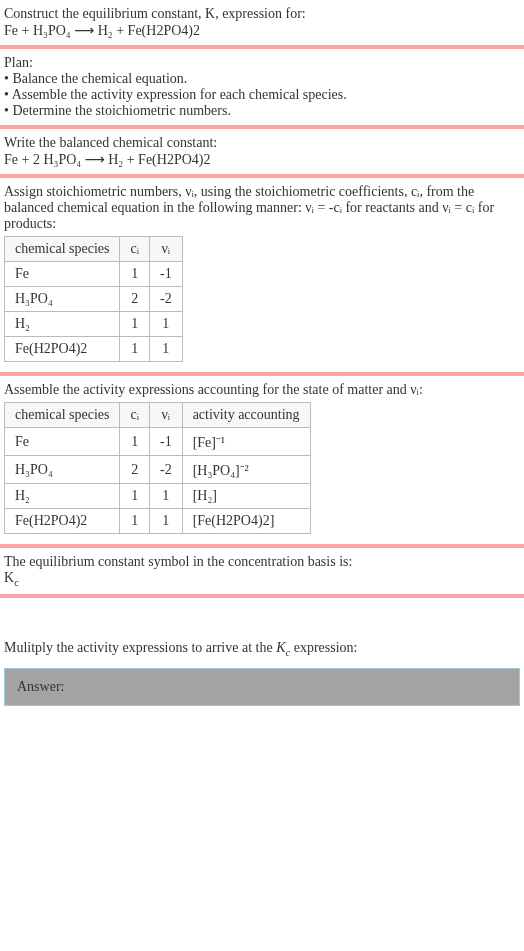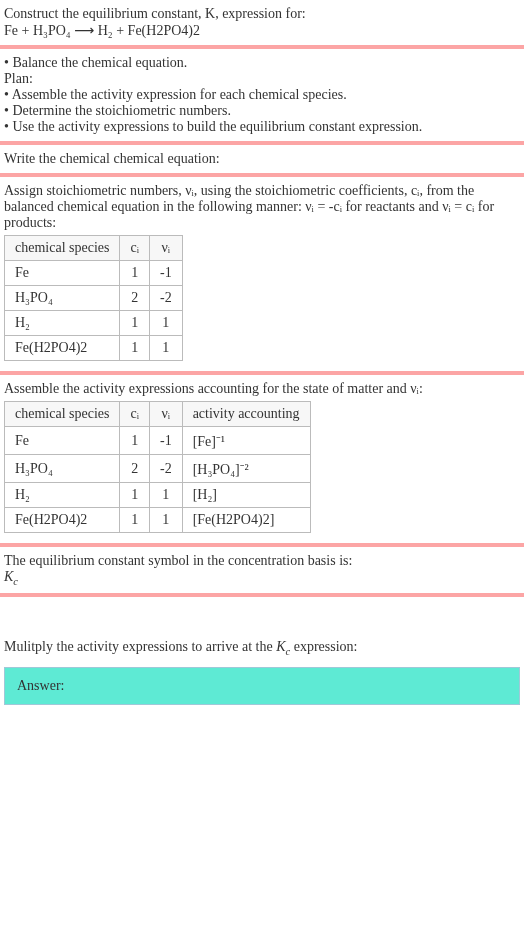--- a/index.html
+++ b/index.html
@@ -32,21 +32,21 @@
     text-align: left;
     font-weight: normal;
   }
   th {
     background: #f7f7f7;
   }
   td.center, th.center {
     text-align: center;
   }
   .answer-box {
-    background: #5eead4;
+    background: #a3a3a3;
     border: 1px solid #a0c8d8;
     padding: 10px 12px;
     margin: 4px;
   }
   .frac {
     display: inline-block;
     vertical-align: middle;
     text-align: center;
   }
   .frac .num {
@@ -65,29 +65,29 @@
 <body>
 
 <div class="section">
   <div>
     <span>Construct the equilibrium constant, K, expression for:</span>
   </div>
   <div class="eq">Fe + H₃PO₄ ⟶ H₂ + Fe(H2PO4)2</div>
 </div>
 
 <div class="section">
+  <div>Plan:</div>
   <div><span>• </span><span>Balance the chemical equation.</span></div>
-  <div>Plan:</div>
   <div><span>• </span><span>Assemble the activity expression for each chemical species.</span></div>
   <div><span>• </span><span>Determine the stoichiometric numbers.</span></div>
-  <div><span>• </span><span>Use the activity expressions to build the equilibrium constant expression.</span></div>
 </div>
 
 <div class="section">
-  <div>Write the chemical chemical equation:</div>
+  <div>Write the balanced chemical constant:</div>
+  <div class="eq">Fe + 2 H₃PO₄ ⟶ H₂ + Fe(H2PO4)2</div>
 </div>
 
 <div class="section">
   <div>Assign stoichiometric numbers, νᵢ, using the stoichiometric coefficients, cᵢ, from the balanced chemical equation in the following manner: νᵢ = -cᵢ for reactants and νᵢ = cᵢ for products:</div>
   <table>
     <tbody>
         <tr>
       <th>chemical species</th>
       <th class="center">cᵢ</th>
       <th class="center">νᵢ</th>
@@ -149,21 +149,21 @@
       <td class="center">1</td>
       <td class="center">1</td>
       <td>[Fe(H2PO4)2]</td>
     </tr>
   </tbody>
     </table>
 </div>
 
 <div class="section">
   <div>The equilibrium constant symbol in the concentration basis is:</div>
-  <div style="font-style:italic">K<sub>c</sub></div>
+  <div style="">K<sub>c</sub></div>
 </div>
 
 <div class="section no-border">
   <div>Mulitply the activity expressions to arrive at the <i>K<sub>c</sub></i> expression:</div>
 </div>
 
 <div class="answer-box">
   <div>Answer:</div>
 </div>
 

